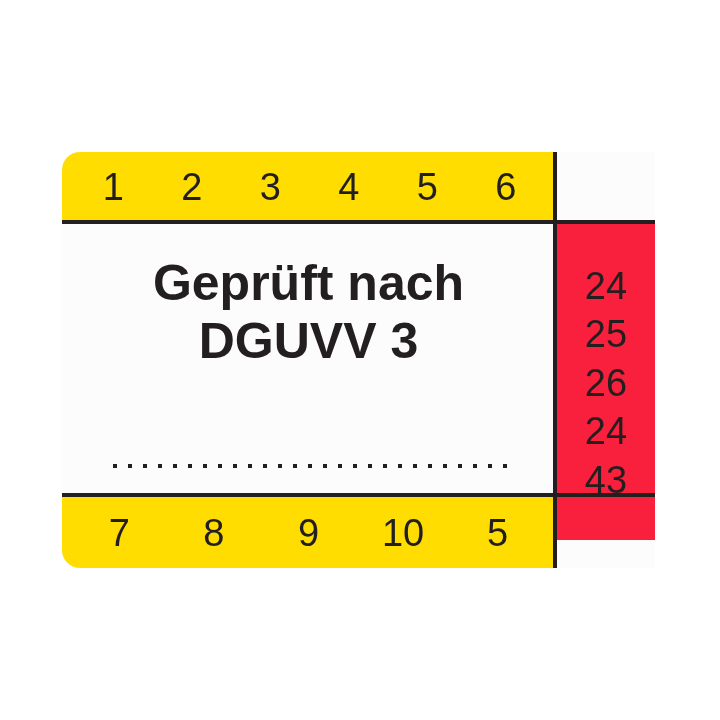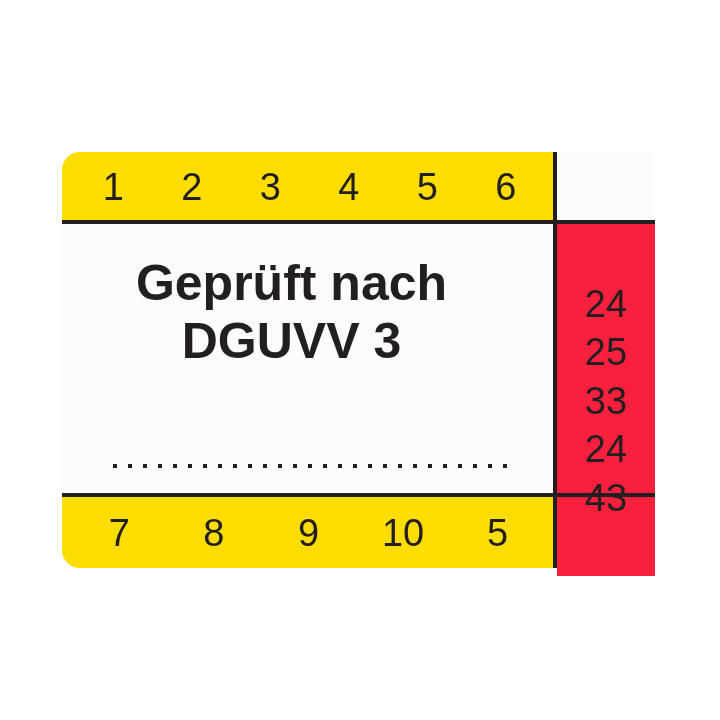--- a/index.html
+++ b/index.html
@@ -7,24 +7,24 @@
       font-family: "Liberation Sans", "DejaVu Sans", sans-serif; color: #231f20; }
     .label { position: absolute; left: 62px; top: 152px; width: 593px; height: 416px;
       background: #fcfcfc; border-radius: 18px 0 0 18px; }
     .band { position: absolute; left: 62px; width: 493px; height: 70px; background: #ffdd00;
       display: flex; align-items: center; justify-content: space-around; padding: 0 10px; box-sizing: border-box; }
     .band.top { top: 152px; border-radius: 18px 0 0 0; padding-left: 12px; padding-right: 10px; }
     .band.bottom { top: 497px; height: 71px; border-radius: 0 0 0 18px; }
     .num { font-size: 38px; line-height: 1; width: 70px; text-align: center; }
     .hline { position: absolute; height: 4px; background: #231f20; }
     .vline { position: absolute; width: 4px; background: #231f20; }
-    .red { position: absolute; left: 557px; top: 224px; width: 98px; height: 352px; background: #f8203c;
+    .red { position: absolute; left: 557px; top: 224px; width: 98px; height: 316px; background: #f8203c;
       display: flex; flex-direction: column; align-items: center; justify-content: center; padding-top: 2px; box-sizing: border-box; }
     .red .month { font-size: 38px; line-height: 48.5px; text-align: center; }
-    .title { position: absolute; left: 45px; width: 493px; text-align: center; font-weight: bold;
+    .title { position: absolute; left: 62px; width: 493px; text-align: center; font-weight: bold;
       font-size: 50px; line-height: 58px; top: 254px; }
     .dots { position: absolute; left: 113px; top: 464px; width: 396px; height: 4px;
       background-image: radial-gradient(#231f20 45%, transparent 50%);
       background-image: linear-gradient(to right, #231f20 0 4px, transparent 4px 15px);
       background-size: 15px 4px; background-repeat: repeat-x; }
   </style>
 </head>
 <body>
 
 <div class="label"></div>
@@ -42,21 +42,21 @@
   <span class="num">7</span>
   <span class="num">8</span>
   <span class="num">9</span>
   <span class="num">10</span>
   <span class="num">5</span>
 </div>
 
 <div class="red">
   <span class="month">24</span>
   <span class="month">25</span>
-  <span class="month">33</span>
+  <span class="month">26</span>
   <span class="month">24</span>
   <span class="month">43</span>
 </div>
 
 <div class="hline" style="left:62px; top:220px; width:593px;"></div>
 <div class="hline" style="left:62px; top:493px; width:593px;"></div>
 <div class="vline" style="left:553px; top:152px; height:416px;"></div>
 
 <div class="title">
   <div>Geprüft nach</div>

